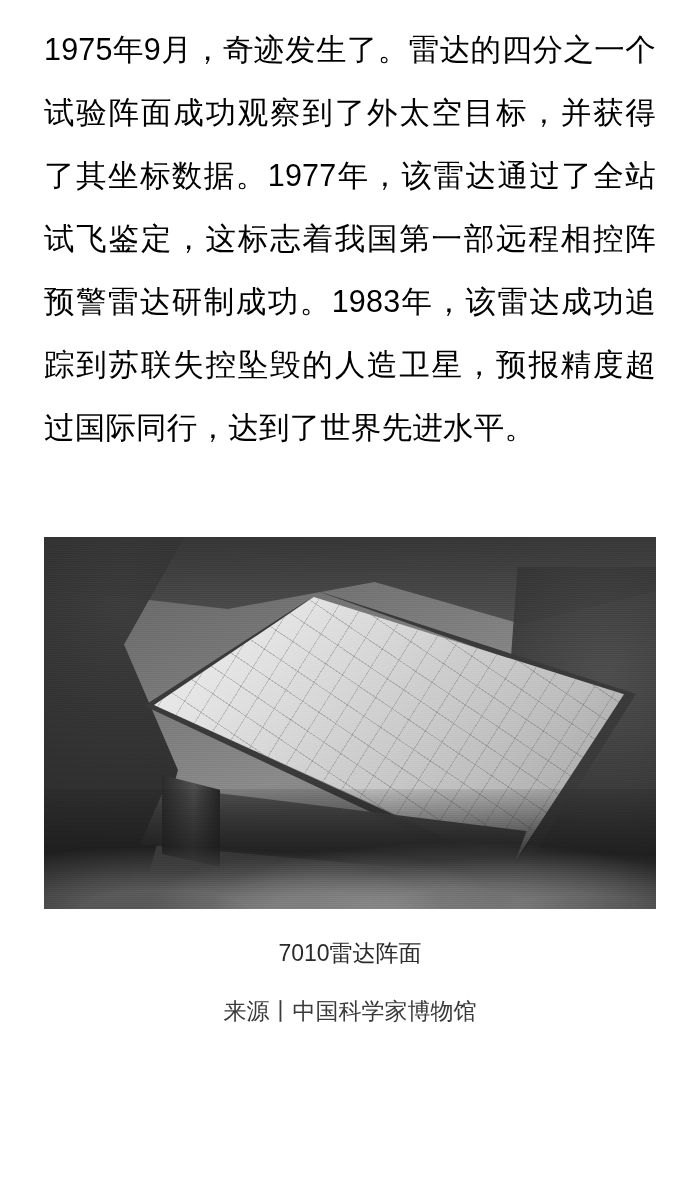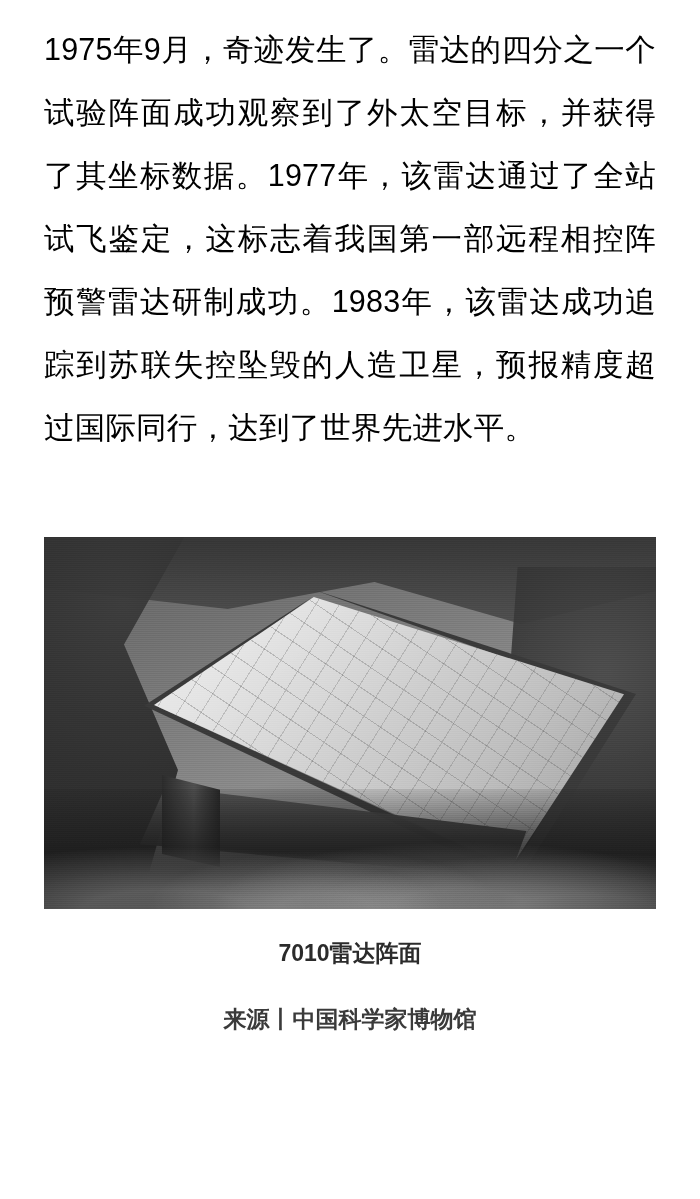--- a/index.html
+++ b/index.html
@@ -30,21 +30,20 @@
     letter-spacing: 0.2px;
     text-align: justify;
     text-justify: inter-ideograph;
     color: #000000;
     margin: 0;
     word-break: break-all;
   }
   .figure {
     margin: 0;
     padding-top: 78px;
-    font-weight: bold;
   }
   .figure-image {
     position: relative;
     width: 612px;
     height: 372px;
     overflow: hidden;
     background: #6e6e6e;
     filter: grayscale(100%);
   }
   
@@ -169,21 +168,21 @@
   }
   .figure-caption {
     margin: 0;
     padding-top: 26px;
     text-align: center;
     font-size: 23px;
     line-height: 36px;
     color: #2b2b2b;
   }
   .figure-source {
-    margin: 12px;
+    margin: 4px;
     padding-top: 18px;
     text-align: center;
     font-size: 23px;
     line-height: 36px;
     color: #3a3a3a;
   }
 </style>
 </head>
 <body>
 

